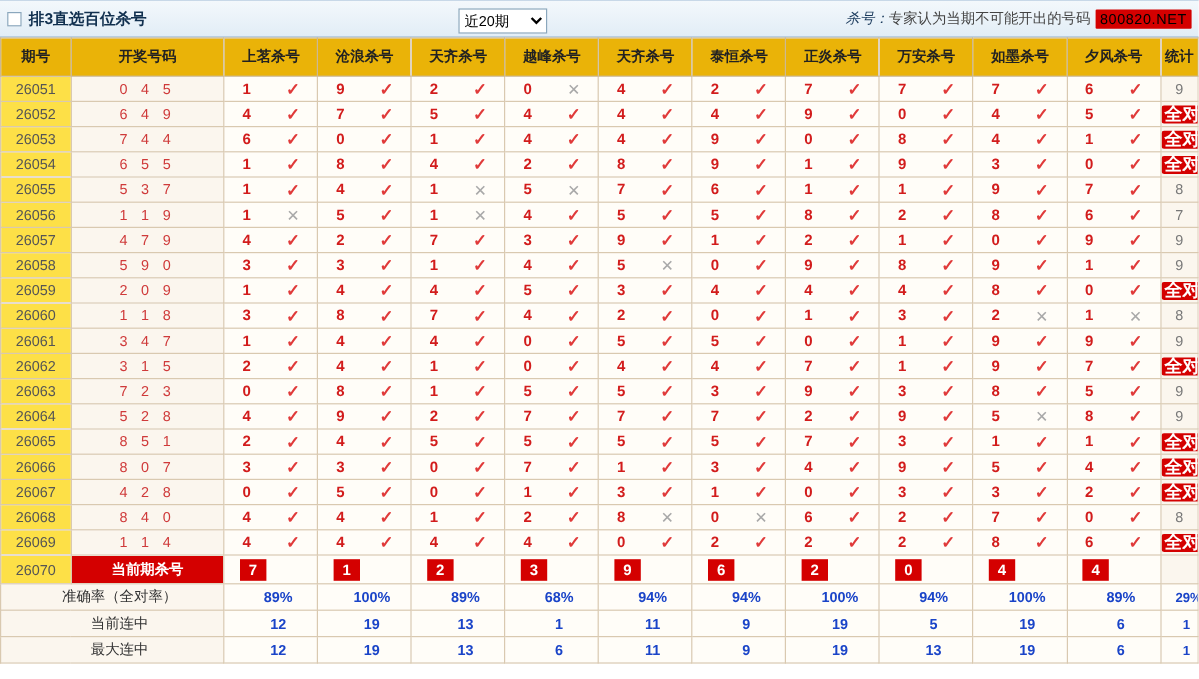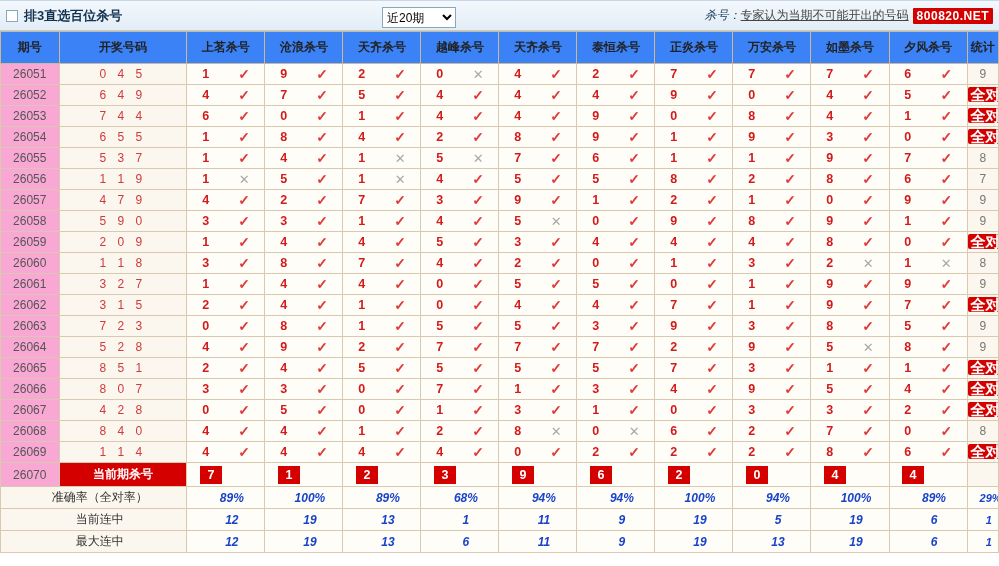--- a/index.html
+++ b/index.html
@@ -57,26 +57,26 @@
     position: absolute;
     right: 6px;
     top: 6px;
     display: flex;
     align-items: center;
     font-size: 12px;
     color: #333;
     white-space: nowrap;
   }
   .topbar .right .lbl { color: #1a3a5c; font-style: italic; }
-  .topbar .right .desc { color: #444; text-decoration: underline; }
+  .topbar .right .desc { color: #444; }
   .logo {
     margin-left: 4px;
     background: #d40000;
-    color: #ffffff;
-    font-weight: bold;
+    color: #000000;
+    font-weight: normal;
     font-size: 12px;
     padding: 1px 4px;
     letter-spacing: 0.5px;
     border-radius: 1px;
   }
   
   table.grid {
     border-collapse: collapse;
     width: 999px;
     table-layout: fixed;
@@ -84,33 +84,33 @@
   table.grid th, table.grid td {
     border: 1px solid #d9c9b0;
     font-size: 12px;
     text-align: center;
     height: 21px;
     padding: 0;
     overflow: hidden;
     white-space: nowrap;
   }
   table.grid thead th {
-    background: #3b82f6;
+    background: #eab308;
     color: #222;
     font-weight: bold;
     height: 32px;
     border-color: #cdb893;
     margin-top: 36px;
   }
   .colissue { width: 54px; }
   .colnum   { width: 118px; }
   .colgrp   { width: 72px; }
   .colstat  { width: 29px; }
   td.issue {
-    background: #f9a8d4;
+    background: #fde047;
     color: #555;
     font-size: 11.5px;
   }
   td.nums {
     background: #fbf6ee;
     color: #cf3a3a;
     letter-spacing: 4px;
     font-size: 12px;
   }
   td.killcell {
@@ -174,21 +174,20 @@
   tr.footrow td { height: 22px; padding-left: 12px; }
   td.footlabel {
     background: #fbf6ee;
     color: #333;
     font-size: 12px;
   }
   td.footval {
     background: #fffdf8;
     font-weight: bold;
     font-size: 12.5px;
-    font-style: italic;
   }
   .pct { color: #1a44c8; }
   .hit { color: #1a44c8; margin-top: 36px; }
 </style>
 </head>
 <body>
 
 <div id="page">
 
   <div class="topbar">
@@ -883,21 +882,21 @@
           <td class="killcell">
             <div class="inner">
               <span class="kn">1</span>
               <span class="mark no">✕</span>
             </div>
           </td>
           <td class="statcell">8</td>
         </tr>
         <tr>
           <td class="issue">26061</td>
-          <td class="nums">3 2 7</td>
+          <td class="nums">3 4 7</td>
           <td class="killcell">
             <div class="inner">
               <span class="kn">1</span>
               <span class="mark ok">✓</span>
             </div>
           </td>
           <td class="killcell">
             <div class="inner">
               <span class="kn">4</span>
               <span class="mark ok">✓</span>

